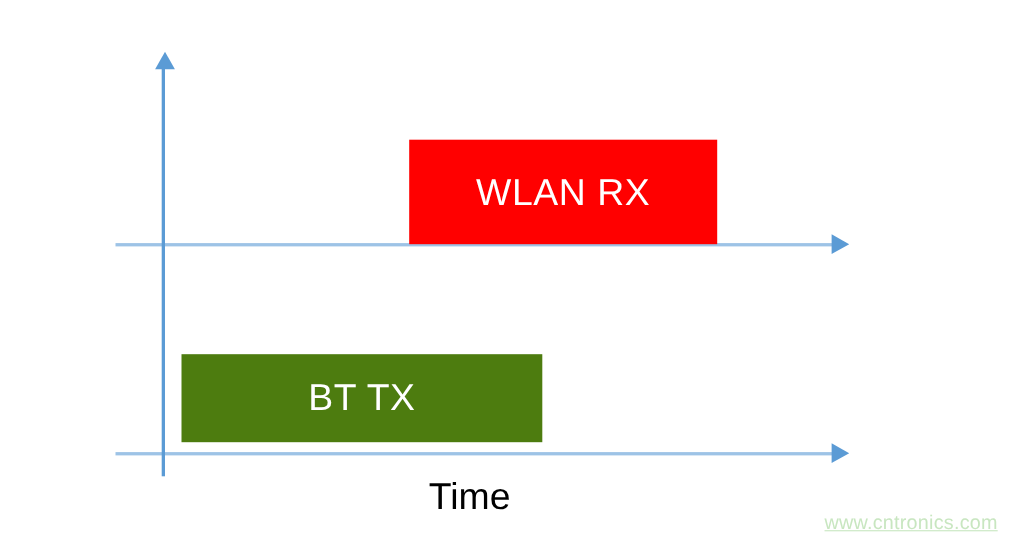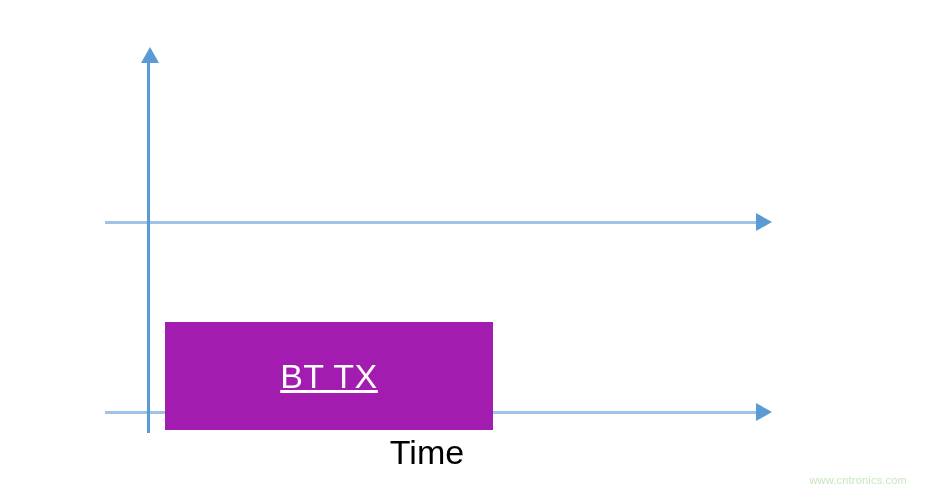--- a/index.html
+++ b/index.html
@@ -73,61 +73,64 @@
     left: 372px;
     top: 127px;
     width: 280px;
     height: 95px;
     background: #FF0000;
   }
   #block-bt-tx {
     left: 165px;
     top: 322px;
     width: 328px;
-    height: 108px;
-    background: #a21caf;
-    text-decoration: underline;
+    height: 80px;
+    background: #4d7c0f;
   }
 
   
   #axis-time-label {
     position: absolute;
     left: 0;
     top: 432px;
     width: 830px;
     text-align: center;
     color: #000000;
     font-size: 34px;
     line-height: 1.2;
     margin-left: 12px;
   }
   #watermark {
     position: absolute;
     right: 18px;
     bottom: 6px;
     color: #C8E6C0;
-    font-size: 11px;
+    font-size: 18px;
     line-height: 1.2;
     letter-spacing: 0.2px;
+    text-decoration: underline;
   }
 </style>
 </head>
 <body>
 
 <div id="diagram-canvas">
 
   <div class="axis-line-h" id="axis-upper-line"></div>
   <div class="arrow-right" id="axis-upper-arrow"></div>
 
   <div class="axis-line-h" id="axis-lower-line"></div>
   <div class="arrow-right" id="axis-lower-arrow"></div>
 
   <div class="axis-line-v" id="axis-vertical-line"></div>
   <div class="arrow-up" id="axis-vertical-arrow"></div>
 
+  <div class="activity-block" id="block-wlan-rx">
+    <span>WLAN RX</span>
+  </div>
 
   <div class="activity-block" id="block-bt-tx">
     <span>BT TX</span>
   </div>
 
   <div id="axis-time-label">Time</div>
 
   <div id="watermark">www.cntronics.com</div>
 
 </div>

